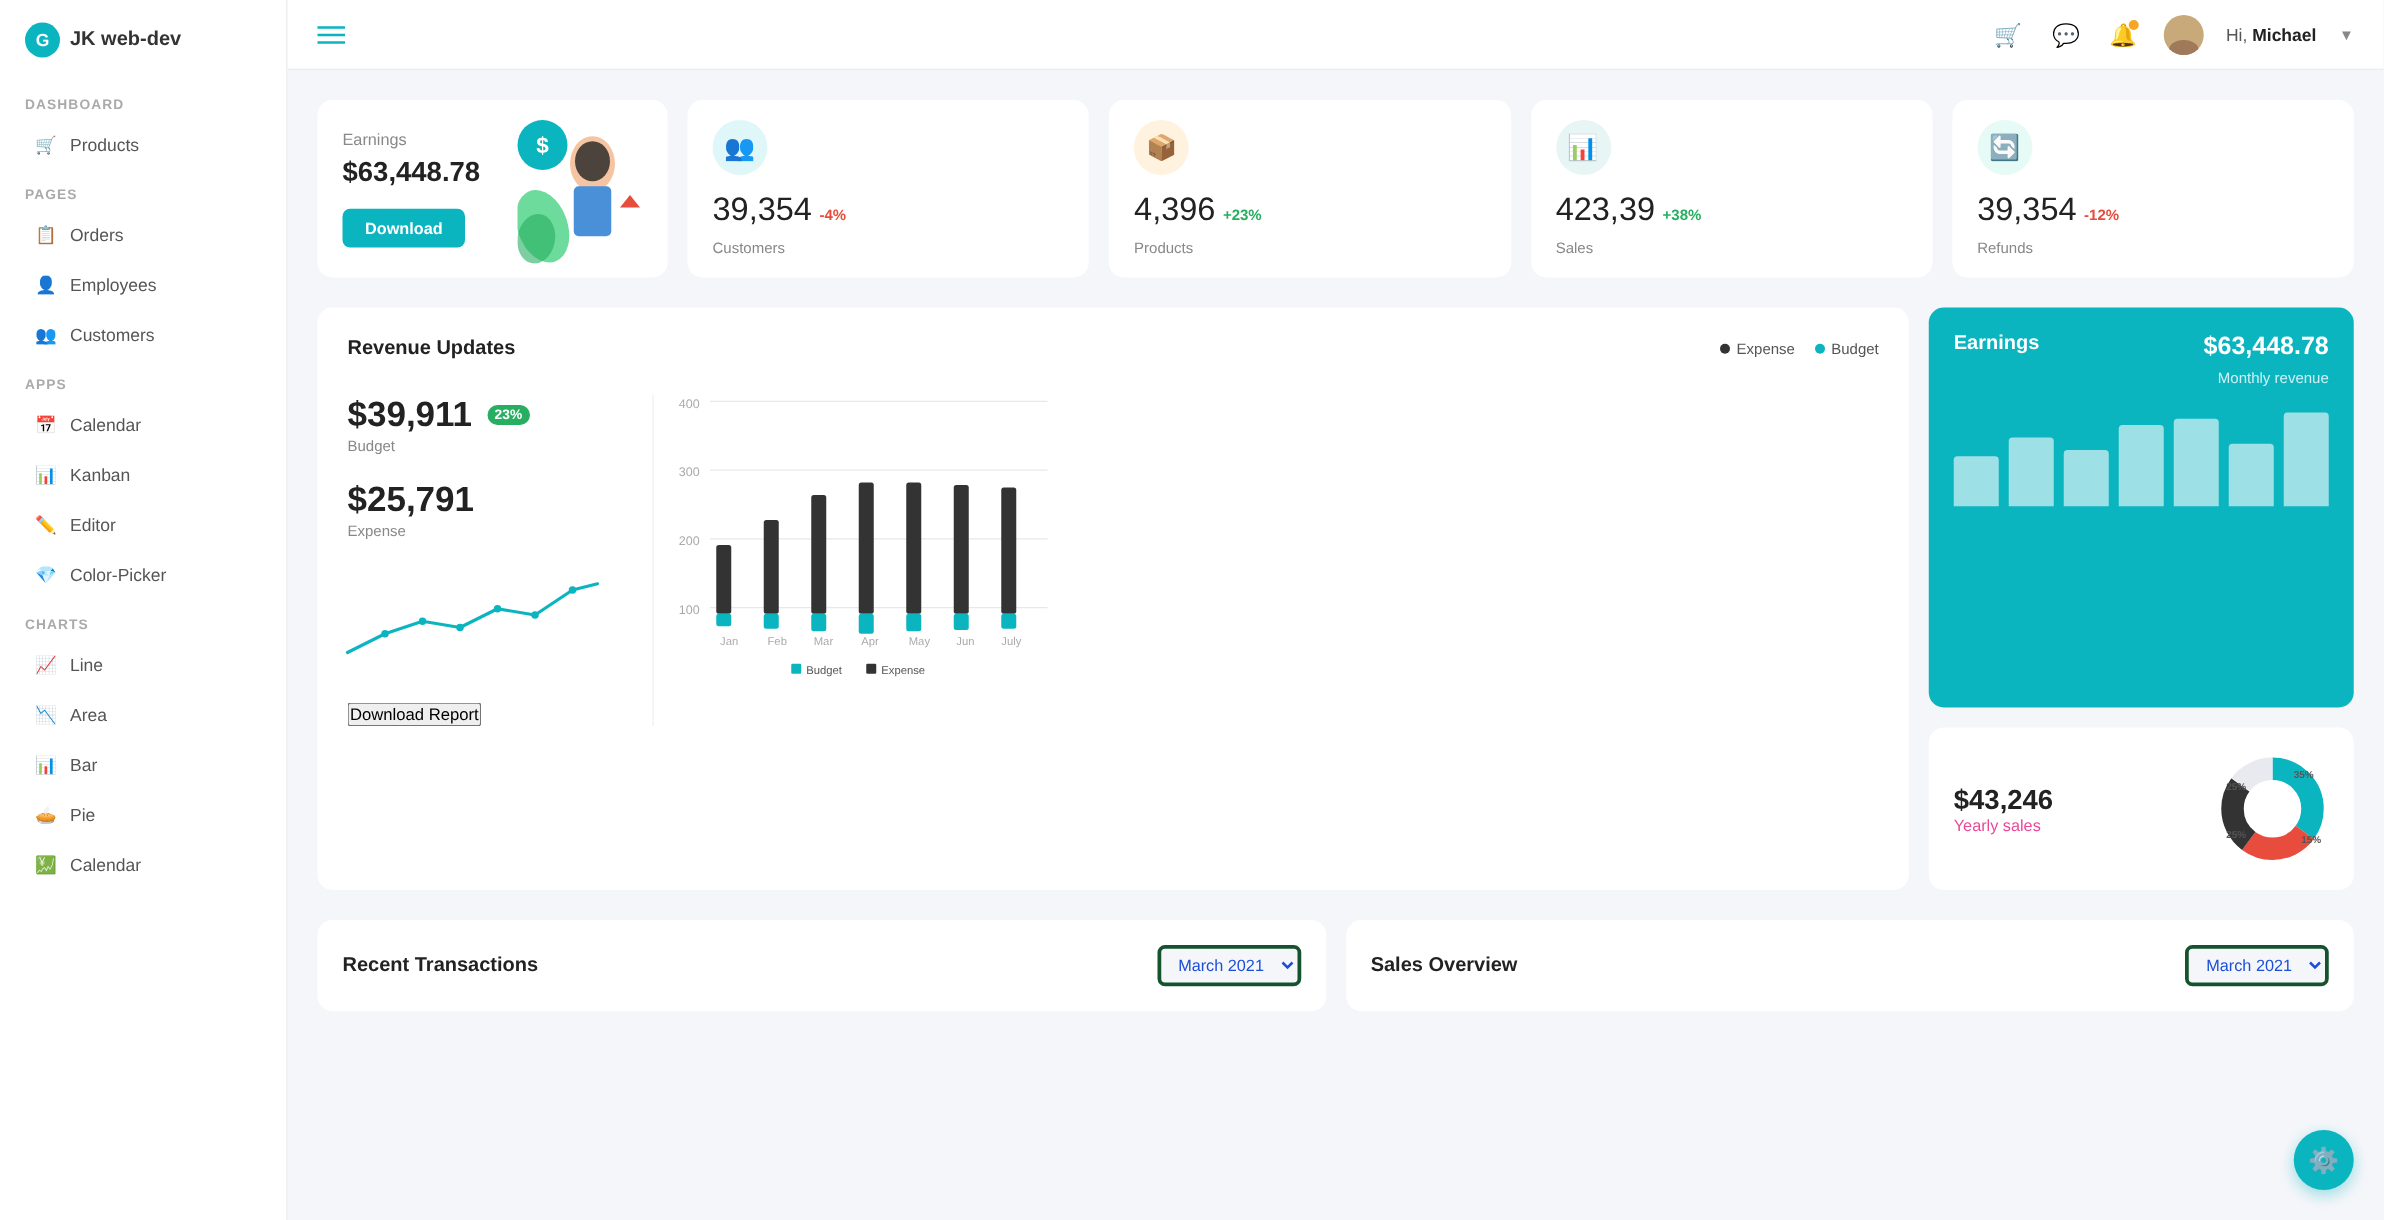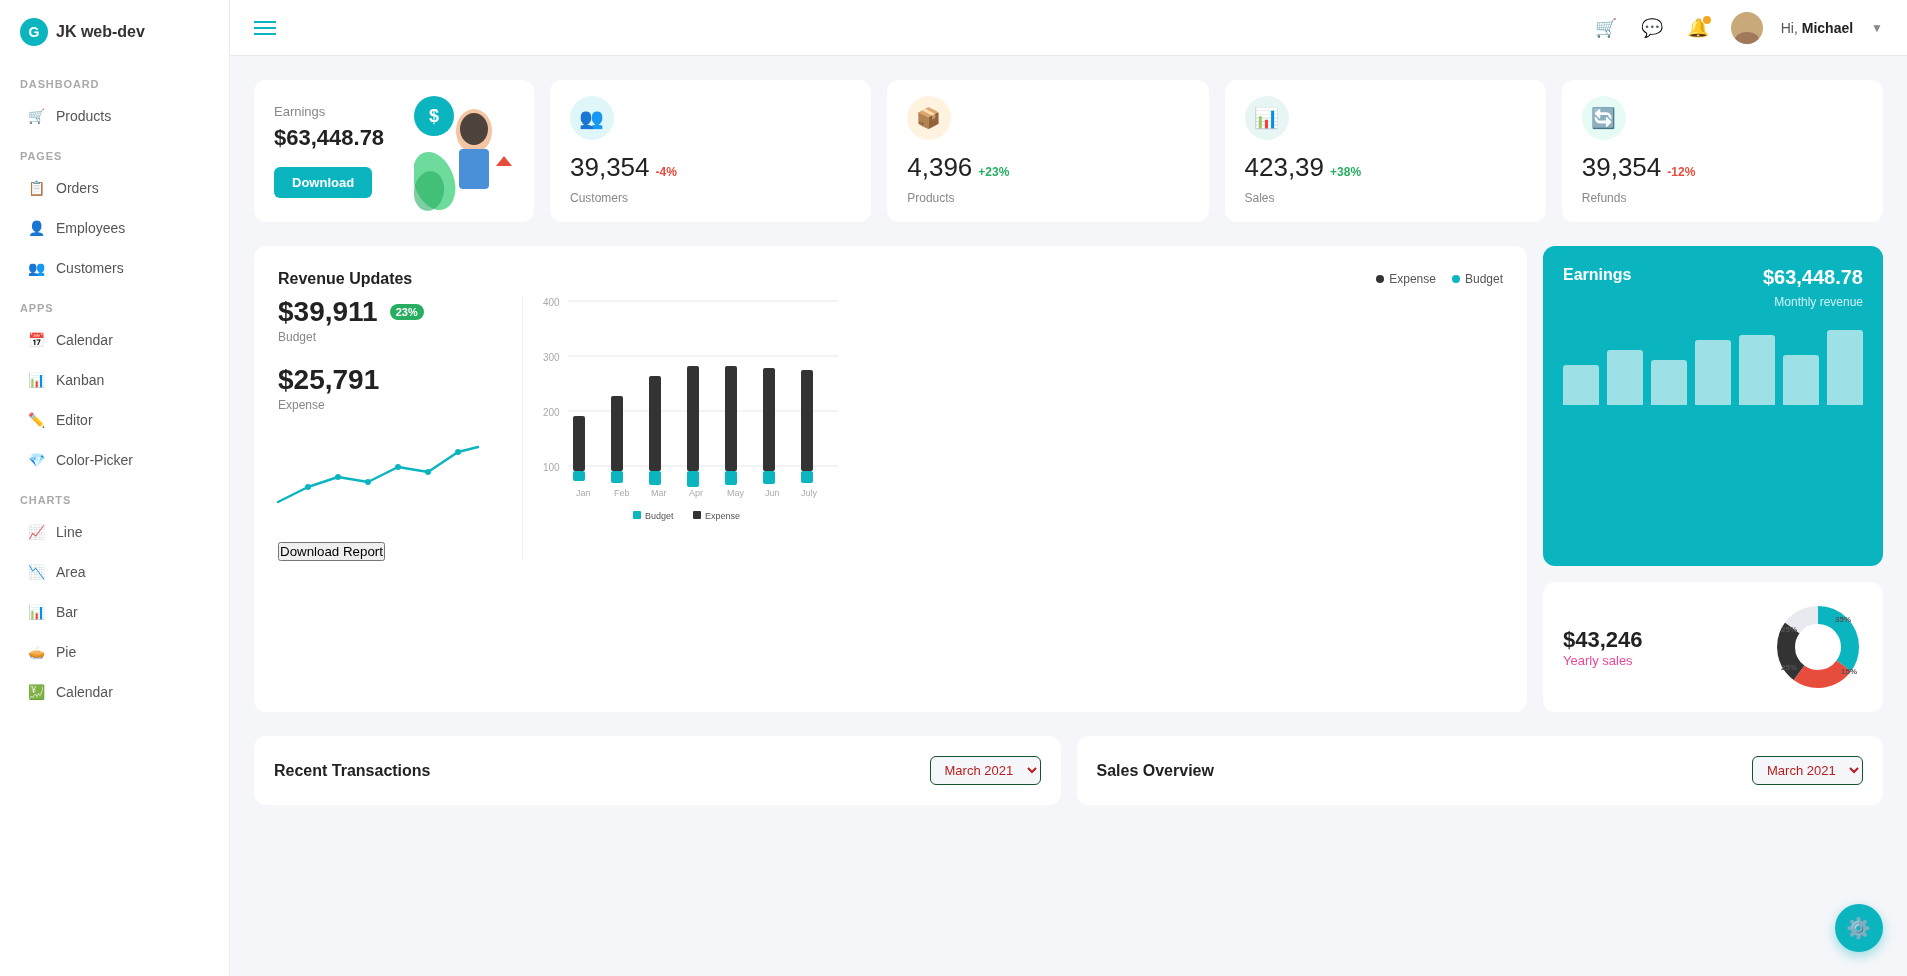--- a/index.html
+++ b/index.html
@@ -205,21 +205,21 @@
     .revenue-card {
       background: #fff;
       border-radius: 12px;
       padding: 24px;
       flex: 1;
     }
     .revenue-card-header {
       display: flex;
       justify-content: space-between;
       align-items: center;
-      margin-bottom: 8px;
+      margin-bottom: 28px;
     }
     .revenue-title { font-size: 16px; font-weight: 700; color: #222; }
     .legend {
       display: flex;
       gap: 16px;
       font-size: 12px;
       color: #555;
     }
     .legend-item {
       display: flex; align-items: center; gap: 5px;
@@ -309,25 +309,25 @@
     }
     .card-header {
       display: flex;
       justify-content: space-between;
       align-items: center;
       margin-bottom: 0;
     }
     .card-title { font-size: 16px; font-weight: 700; color: #222; }
     .month-select {
       background: #f5f6fa;
-      border: 1px solid #14532d;
+      border: 3px solid #14532d;
       border-radius: 6px;
       padding: 5px 10px;
       font-size: 13px;
-      color: #b91c1c;
+      color: #1d4ed8;
       cursor: pointer;
     }
 
     
     .fab {
       position: fixed;
       bottom: 24px;
       right: 24px;
       width: 48px; height: 48px;
       background: #0bb5c0;

